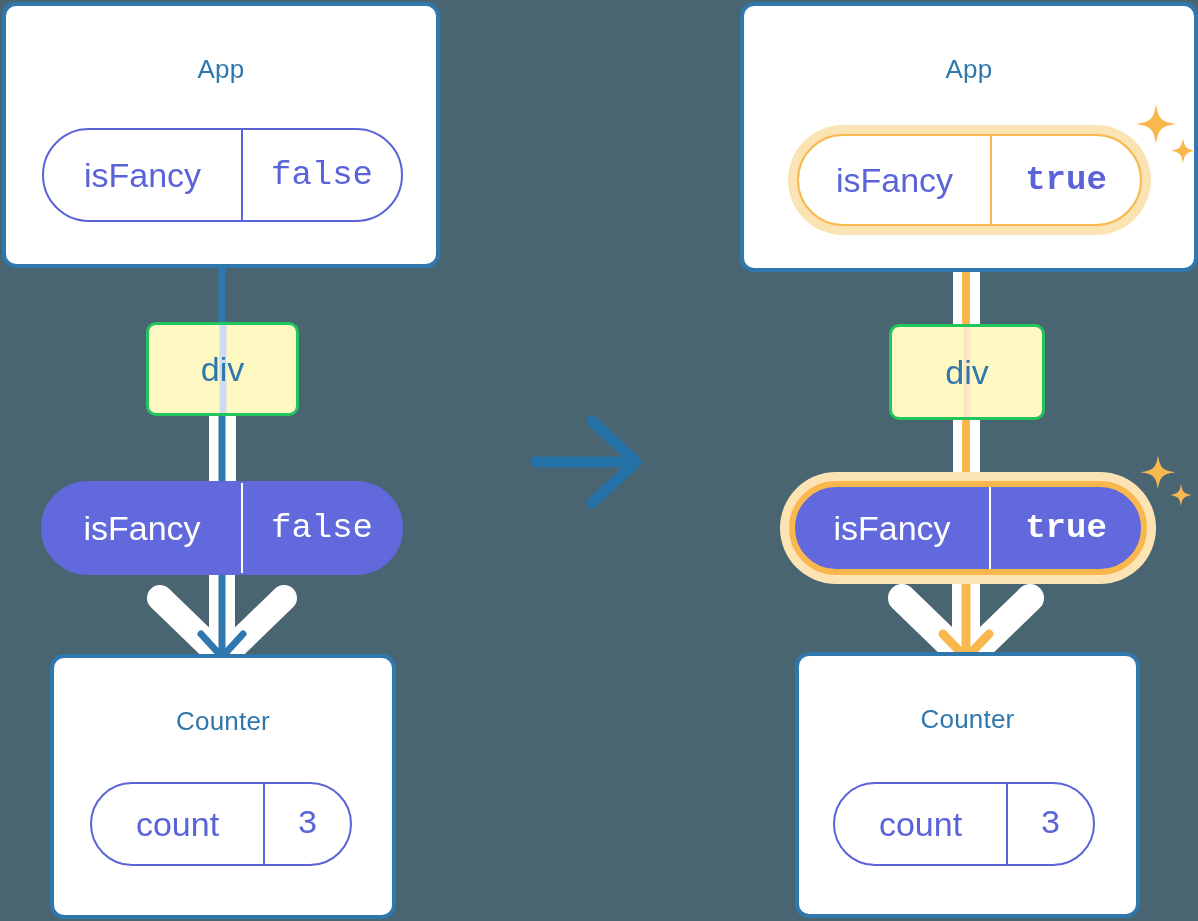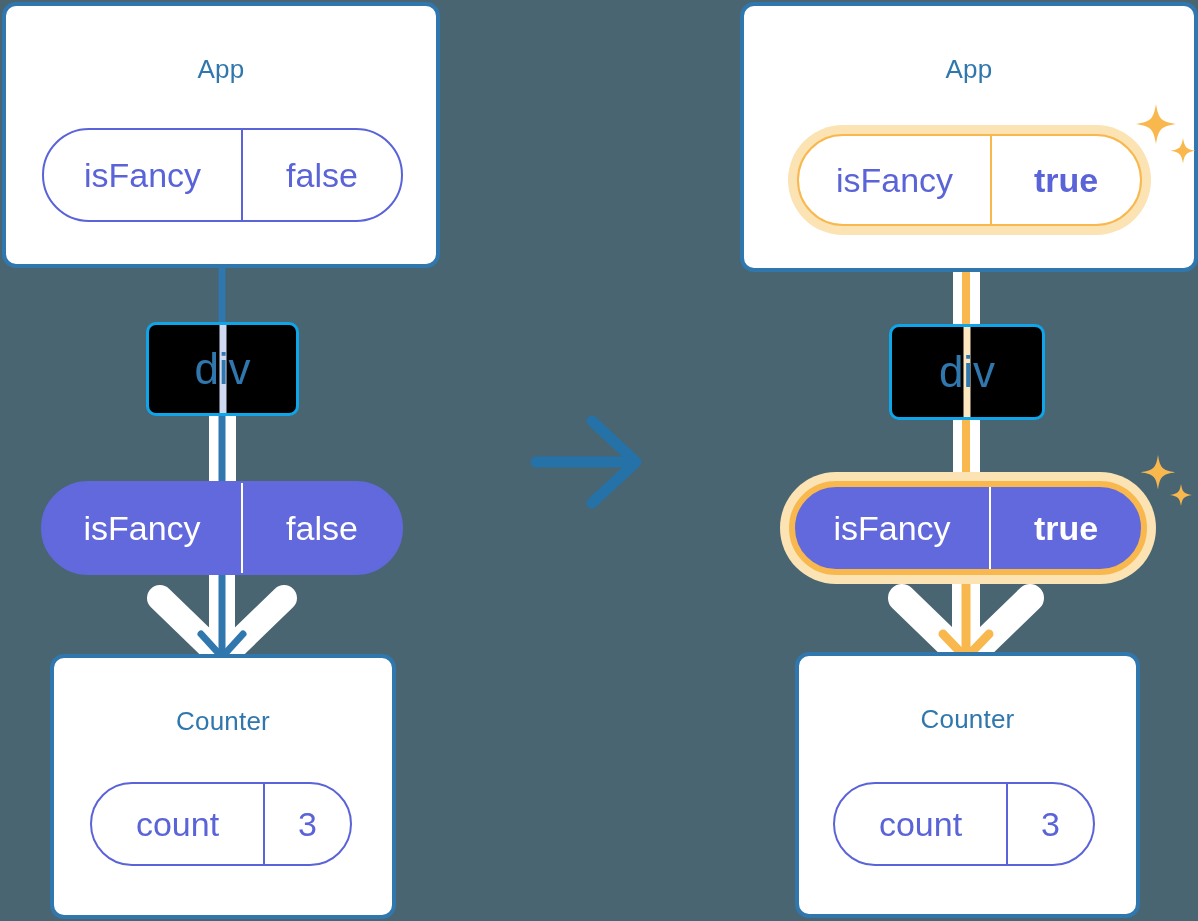--- a/index.html
+++ b/index.html
@@ -38,29 +38,29 @@
     position: absolute;
     left: 0;
     width: 100%;
     text-align: center;
     color: #2f77ad;
     font-size: 26px;
     letter-spacing: 0.2px;
   }
   .div-box {
     position: absolute;
-    background: #000000;
-    border: 3px solid #0ea5e9;
+    background: #fef9c3;
+    border: 3px solid #22c55e;
     border-radius: 10px;
     box-sizing: border-box;
     display: flex;
     align-items: center;
     justify-content: center;
     color: #2f77ad;
-    font-size: 44px;
+    font-size: 34px;
   }
   .div-box .lbl { position: relative; z-index: 3; }
   .div-thread {
     position: absolute;
     left: 50%;
     transform: translateX(-50%);
     top: 0;
     bottom: 0;
     width: 7px;
     z-index: 1;
@@ -79,21 +79,21 @@
     justify-content: space-between;
   }
   .pill .cell {
     display: flex;
     align-items: center;
     justify-content: center;
     font-size: 34px;
     white-space: nowrap;
   }
   .pill .cell.name { flex: 1 1 auto; }
-  .pill .cell.value { flex: 0 0 auto; }
+  .pill .cell.value { flex: 0 0 auto; font-family: Liberation Mono, monospace; }
 
   
   .pill-outline {
     background: #ffffff;
     border: 2.5px solid #5a63d8;
   }
   .pill-outline .cell { color: #5a63d8; }
   .pill-outline .cell.value { border-left: 2.5px solid #5a63d8; }
 
   

